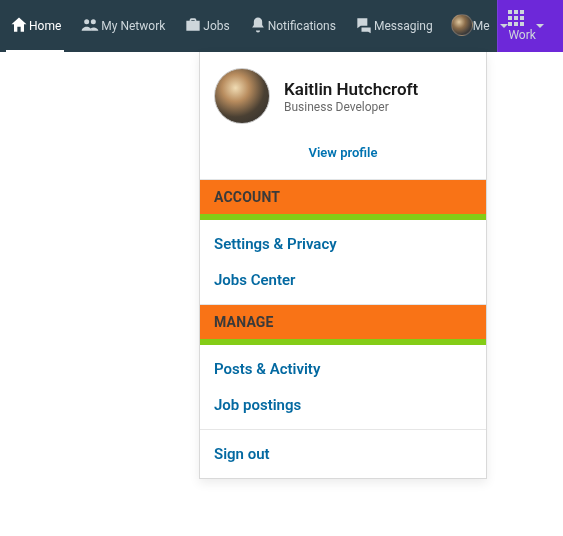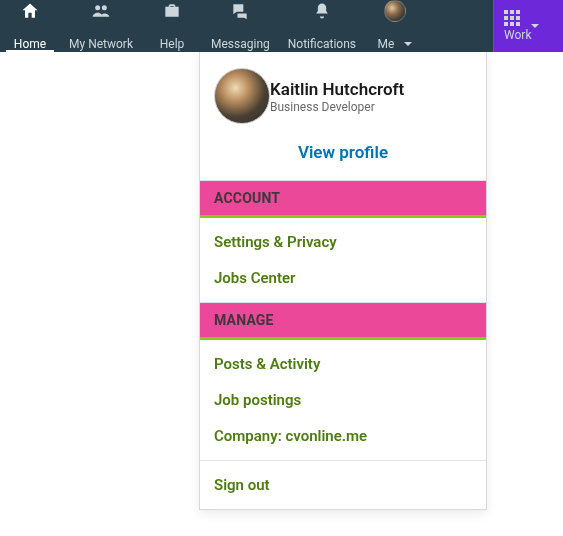--- a/index.html
+++ b/index.html
@@ -16,23 +16,23 @@
     width: 100%;
   }
   .nav-main {
     display: flex;
     flex: 1 1 auto;
   }
   .nav-item {
     flex: 0 0 auto;
     color: #cdd6db;
     display: flex;
-    flex-direction: column;
+    flex-direction: row;
     align-items: center;
-    justify-content: space-between;
+    justify-content: center;
     font-size: 12px;
     padding: 1px 9px;
     height: 52px;
     cursor: pointer;
     min-width: 60px;
     position: relative;
   }
   .nav-item.active { color: #fff; }
   .nav-item.active::after {
     content: "";
@@ -77,56 +77,57 @@
     left: 199px;
     width: 288px;
     background: #fff;
     border: 1px solid #d9d9d9;
     border-top: none;
     box-shadow: 0 4px 10px rgba(0,0,0,0.08);
   }
   .profile-block {
     padding: 16px 14px 6px 14px;
     display: flex;
+    gap: 14px;
     align-items: center;
   }
   .avatar-large {
     width: 56px; height: 56px; border-radius: 50%;
     background: radial-gradient(circle at 38% 35%, #f0dcb4 0%, #b88c5e 28%, #4a4033 60%, #2c2c2c 100%);
     border: 1px solid #ccc;
     flex-shrink: 0;
   }
   .profile-text .name { font-weight: 600; font-size: 17px; color: #1a1a1a; }
   .profile-text .role { font-size: 12px; color: #6a6a6a; margin-top:1px; }
   .view-profile {
     text-align: center;
     padding: 12px 0 18px 0;
   }
   .view-profile a {
     color: #0073b1;
     font-weight: 600;
-    font-size: 17px;
+    font-size: 13px;
     text-decoration: none;
     cursor: pointer;
   }
   .section-header {
-    background: #ec4899;
+    background: #f97316;
     border-top: 1px solid #e1e4e6;
-    border-bottom: 3px solid #84cc16;
+    border-bottom: 6px solid #84cc16;
     padding: 9px 14px;
     font-weight: 700;
     font-size: 14px;
     color: #3a3a3a;
     letter-spacing: 0.2px;
   }
   .menu-list { padding: 6px 0; }
   .menu-item {
     padding: 9px 14px;
     font-size: 15px;
-    color: #4d7c0f;
+    color: #0369a1;
     font-weight: 600;
     cursor: pointer;
   }
   .divider-top { border-top: 1px solid #e6e6e6; }
 </style>
 </head>
 <body>
 
 <div class="topnav">
   <div class="nav-main">
@@ -148,39 +149,39 @@
       </span>
       <span>My Network</span>
     </div>
 
     <div class="nav-item">
       <span class="icon">
         <svg width="20" height="20" viewBox="0 0 24 24">
             <path d="M10 4h4a2 2 0 012 2v1h4v12H4V7h4V6a2 2 0 012-2zm0 3h4V6h-4v1z"></path>
           </svg>
       </span>
-      <span>Help</span>
+      <span>Jobs</span>
+    </div>
+
+    <div class="nav-item">
+      <span class="icon">
+        <svg width="20" height="20" viewBox="0 0 24 24">
+            <path d="M12 3a5 5 0 00-5 5v4l-2 3h14l-2-3V8a5 5 0 00-5-5zm0 18a2.5 2.5 0 002.5-2.5h-5A2.5 2.5 0 0012 21z"></path>
+          </svg>
+      </span>
+      <span>Notifications</span>
     </div>
 
     <div class="nav-item">
       <span class="icon">
         <svg width="20" height="20" viewBox="0 0 24 24">
             <path d="M4 4h12v9H8l-4 3V4zm5 11h11v7l-3-2h-8v-5z"></path>
           </svg>
       </span>
       <span>Messaging</span>
-    </div>
-
-    <div class="nav-item">
-      <span class="icon">
-        <svg width="20" height="20" viewBox="0 0 24 24">
-            <path d="M12 3a5 5 0 00-5 5v4l-2 3h14l-2-3V8a5 5 0 00-5-5zm0 18a2.5 2.5 0 002.5-2.5h-5A2.5 2.5 0 0012 21z"></path>
-          </svg>
-      </span>
-      <span>Notifications</span>
     </div>
 
     <div class="nav-item">
       <span class="icon">
         <span class="avatar-small"></span>
       </span>
       <span class="label-row">
         <span>Me</span>
         <span class="caret"></span>
       </span>
@@ -224,19 +225,18 @@
   <div class="section-header">ACCOUNT</div>
   <div class="menu-list">
     <div class="menu-item">Settings &amp; Privacy</div>
     <div class="menu-item">Jobs Center</div>
   </div>
 
   <div class="section-header">MANAGE</div>
   <div class="menu-list">
     <div class="menu-item">Posts &amp; Activity</div>
     <div class="menu-item">Job postings</div>
-    <div class="menu-item">Company: cvonline.me</div>
   </div>
 
   <div class="menu-list divider-top">
     <div class="menu-item">Sign out</div>
   </div>
 </div>
 
 </body></html>

